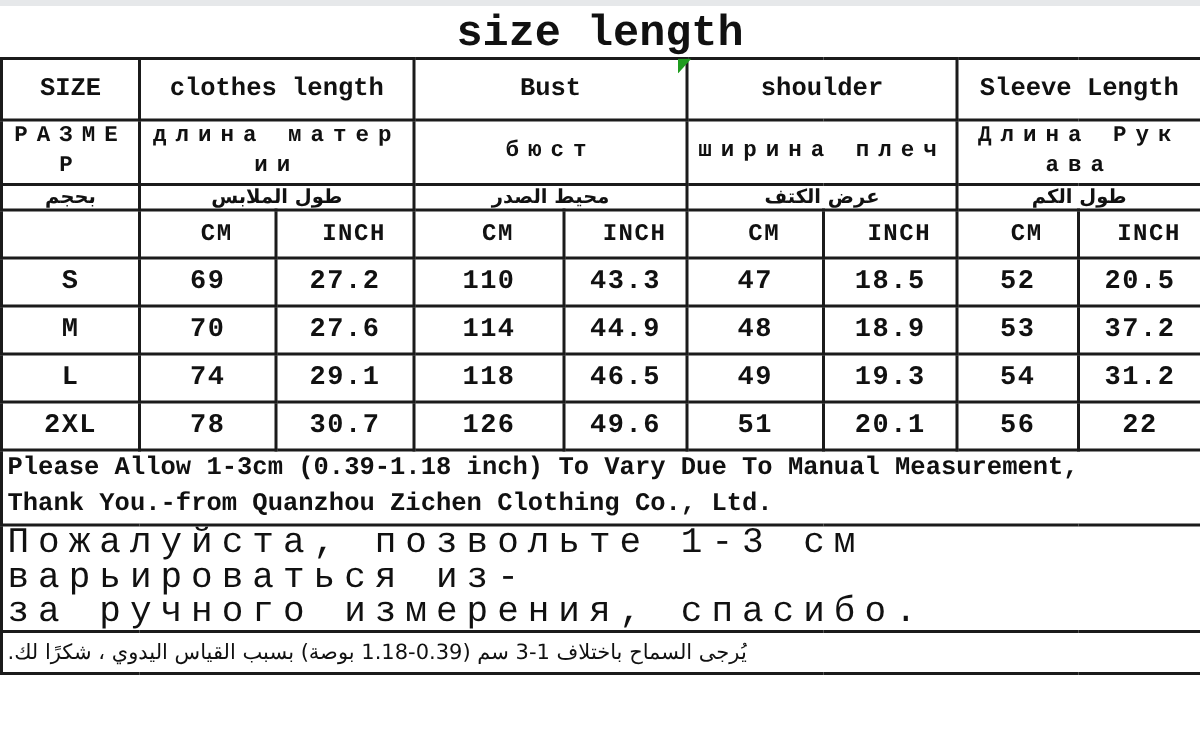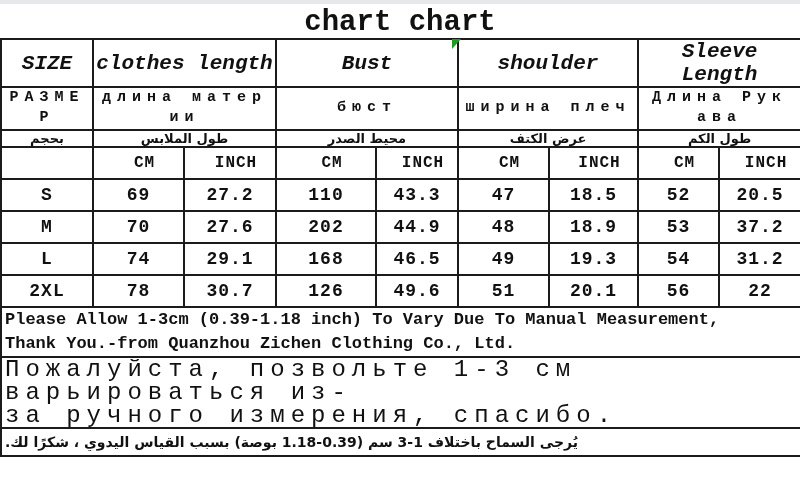--- a/index.html
+++ b/index.html
@@ -11,38 +11,38 @@
   html,body{background:#fff;}
   body{width:800px;height:488px;overflow:hidden;font-family:"Liberation Mono",monospace;color:#111;}
   .page{position:relative;width:800px;height:488px;background:#fff;}
   .topstrip{height:4px;width:100%;background:var(--topstrip);}
   .title-row{height:34px;display:flex;align-items:flex-end;justify-content:center;}
   .title{font-size:29px;font-weight:bold;letter-spacing:0px;line-height:1;padding-bottom:1px;}
   .marker{position:absolute;left:452px;top:39px;width:9px;height:10px;background:var(--marker_green);
           clip-path:polygon(0 0,100% 0,0 100%);}
   table{width:800px;border-collapse:collapse;table-layout:fixed;}
   td{border:2px solid var(--border);text-align:center;vertical-align:middle;padding:0;overflow:hidden;}
-  .h-en td{height:41px;font-size:21px;font-weight:bold;font-style:italic;}
+  .h-en td{height:41px;font-size:17px;font-weight:bold;}
   .h-ru td{height:42px;font-size:15px;font-weight:bold;letter-spacing:6px;white-space:pre-wrap;line-height:1.35;}
   .h-ar td{height:16px;font-size:13px;font-weight:bold;font-family:"DejaVu Sans",sans-serif;direction:rtl;}
   .units td{height:32px;font-size:16px;font-weight:bold;letter-spacing:1px;padding-left:12px;}
   .data td{height:32px;font-size:18px;font-weight:bold;letter-spacing:1px;}
   .note td{text-align:left;white-space:pre-wrap;padding-left:3px;}
   .note-en td{height:43px;font-size:17px;font-weight:bold;line-height:24px;margin-left:44px;}
   .note-ru td{height:48px;font-size:24px;font-weight:normal;letter-spacing:6px;line-height:23px;}
-  .note-ar td{height:28px;font-size:14px;font-weight:bold;font-family:"DejaVu Sans",sans-serif;
+  .note-ar td{height:28px;font-size:14px;font-weight:normal;font-family:"DejaVu Sans",sans-serif;
               direction:rtl;text-align:left;letter-spacing:0;}
 </style>
 </head>
 <body>
 
 <div class="page">
   <div class="topstrip"></div>
   <div class="title-row">
-    <div class="title">chart chart</div>
+    <div class="title">size length</div>
   </div>
   <div class="marker"></div>
 
   <table>
     <colgroup>
       <col style="width:92px">
         <col style="width:91px">
         <col style="width:92px">
       <col style="width:100px">
         <col style="width:82px">
@@ -101,33 +101,33 @@
       <td>47</td>
       <td>18.5</td>
       <td>52</td>
       <td>20.5</td>
     </tr>
 
     <tr class="data">
       <td>M</td>
       <td>70</td>
       <td>27.6</td>
-      <td>202</td>
+      <td>114</td>
       <td>44.9</td>
       <td>48</td>
       <td>18.9</td>
       <td>53</td>
       <td>37.2</td>
     </tr>
 
     <tr class="data">
       <td>L</td>
       <td>74</td>
       <td>29.1</td>
-      <td>168</td>
+      <td>118</td>
       <td>46.5</td>
       <td>49</td>
       <td>19.3</td>
       <td>54</td>
       <td>31.2</td>
     </tr>
 
 
     <tr class="data">
       <td>2XL</td>

